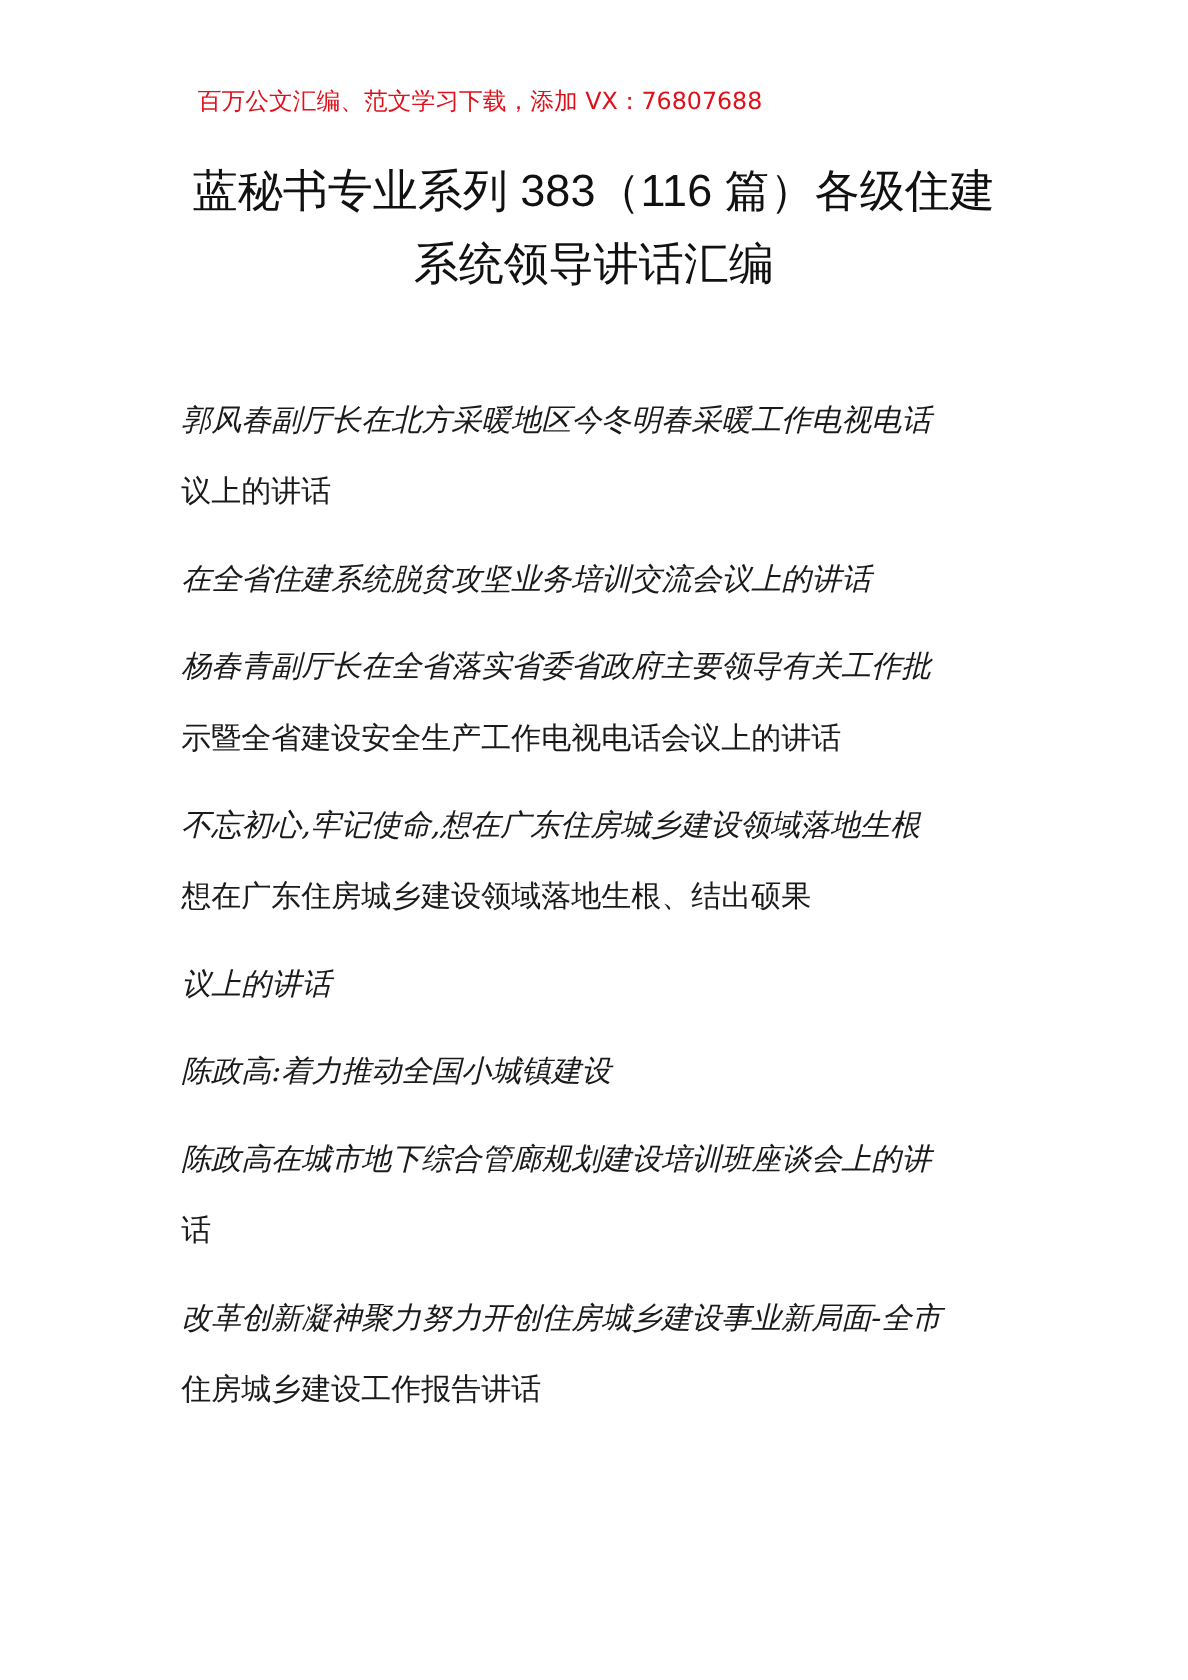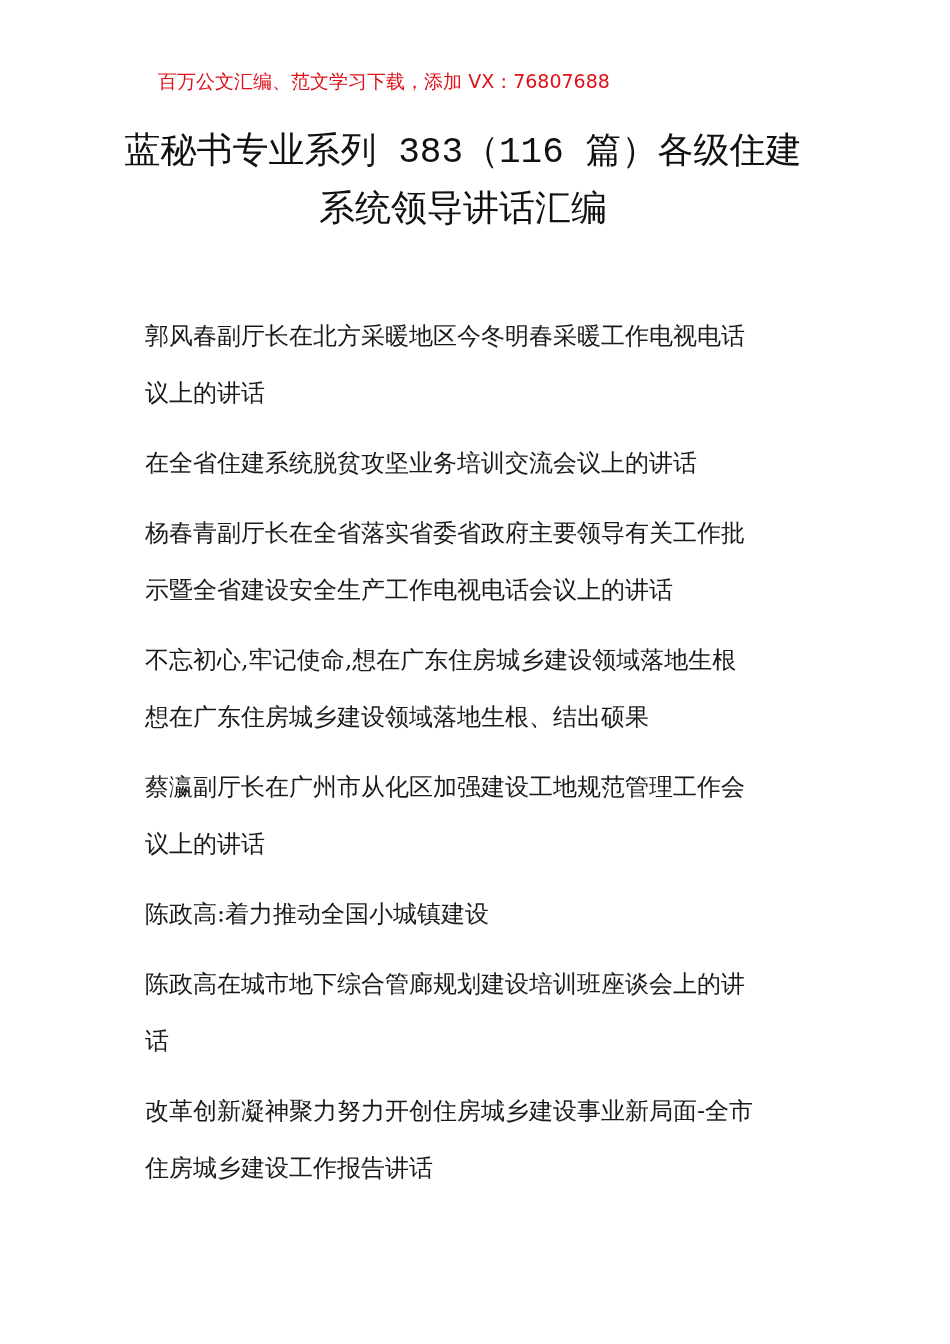--- a/index.html
+++ b/index.html
@@ -29,24 +29,24 @@
       width: 768px;
       text-align: center;
       font-family: "DejaVu Sans", "Liberation Sans", sans-serif;
       font-size: 19px;
       line-height: 30px;
       color: #e0101a;
     }
     .title {
       position: absolute;
       top: 124px;
-      left: 88px;
+      left: 100px;
       width: 750px;
       text-align: center;
-      font-family: Liberation Mono, monospace;
+      font-family: Liberation Sans, sans-serif;
       font-size: 36px;
       line-height: 58px;
       color: #111111;
     }
     .title-line { display: block; white-space: nowrap; }
     .list {
       position: absolute;
       top: 308px;
       left: 145px;
       width: 660px;
@@ -59,21 +59,21 @@
       padding: 0;
     }
     .line {
       display: block;
       font-size: 24px;
       line-height: 57px;
       height: 57px;
       white-space: nowrap;
       color: #1a1a1a;
     }
-    .item .line:first-child { margin-top: 0; }
+    .item .line:first-child { margin-top: 0; font-style: italic; }
   </style>
 </head>
 <body>
 
 <div class="page">
 
   <div class="promo">百万公文汇编、范文学习下载，添加 VX：76807688</div>
 
   <h1 class="title" style="margin:0;font-weight:normal;">
     <span class="title-line">蓝秘书专业系列 383（116 篇）各级住建</span>
@@ -90,21 +90,20 @@
     </li>
     <li class="item">
       <span class="line">杨春青副厅长在全省落实省委省政府主要领导有关工作批</span>
       <span class="line">示暨全省建设安全生产工作电视电话会议上的讲话</span>
     </li>
     <li class="item">
       <span class="line">不忘初心,牢记使命,想在广东住房城乡建设领域落地生根</span>
       <span class="line">想在广东住房城乡建设领域落地生根、结出硕果</span>
     </li>
     <li class="item">
-      <span class="line">蔡瀛副厅长在广州市从化区加强建设工地规范管理工作会</span>
       <span class="line">议上的讲话</span>
     </li>
     <li class="item">
       <span class="line">陈政高:着力推动全国小城镇建设</span>
     </li>
     <li class="item">
       <span class="line">陈政高在城市地下综合管廊规划建设培训班座谈会上的讲</span>
       <span class="line">话</span>
     </li>
     <li class="item">

